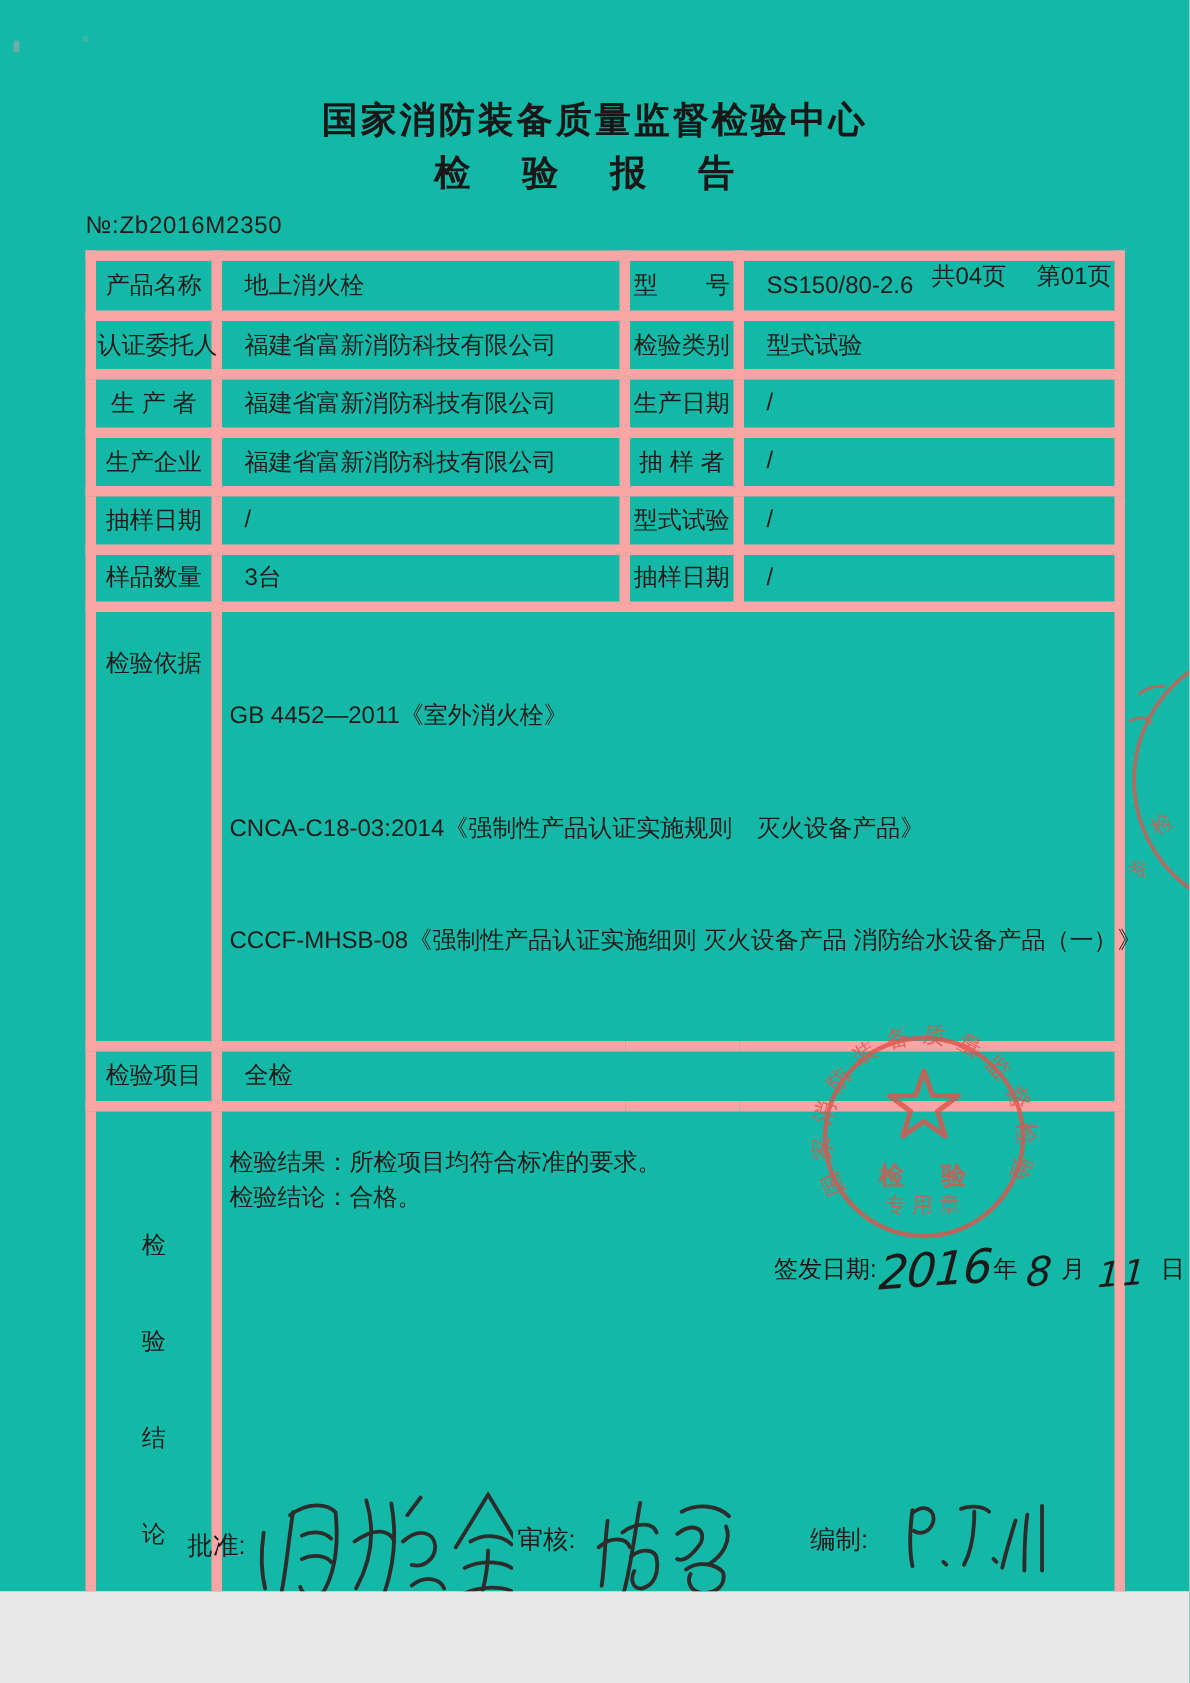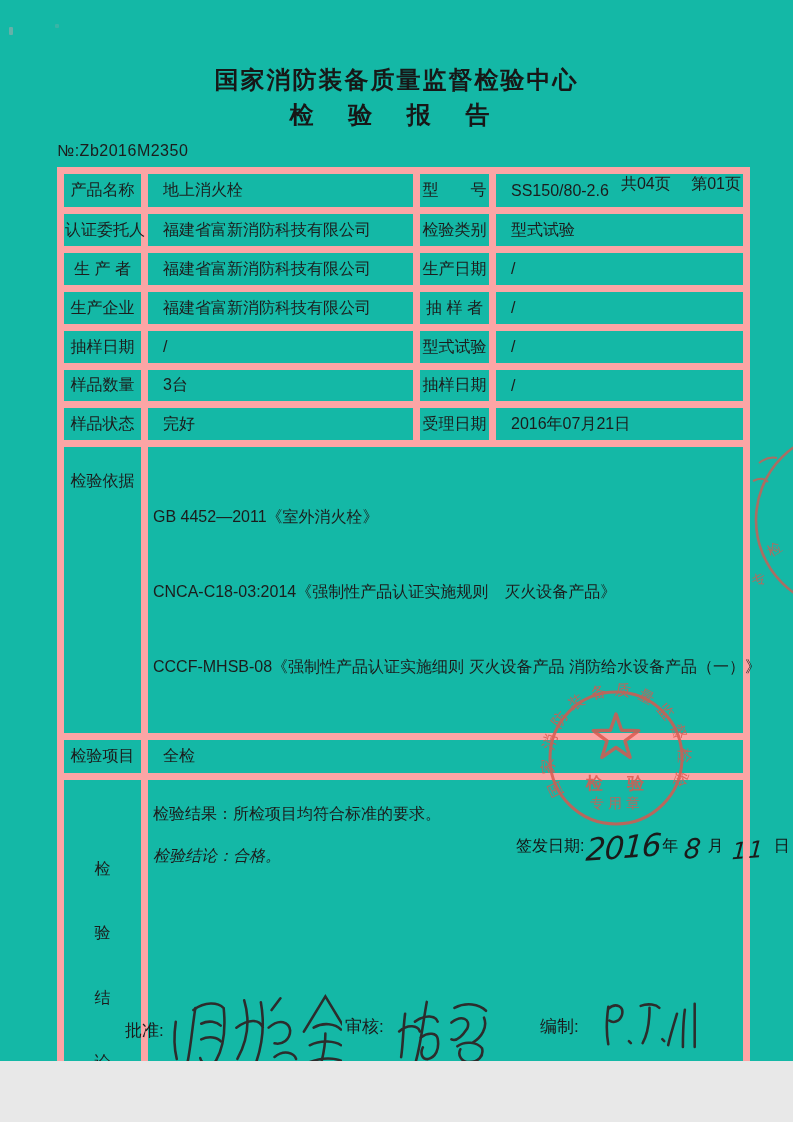--- a/index.html
+++ b/index.html
@@ -30,21 +30,21 @@
     border-collapse:collapse; table-layout:fixed;
     font-size:16px; color:#1c1c1c;
   }
   table.report, table.report td { border:7px solid #fca5a5; }
   table.report { border:2px solid #303030; }
   td.lbl { text-align:center; padding:0 1px; white-space:pre; }
   td.val { text-align:left; padding:2px 15px; white-space:pre; }
   td.topalign { vertical-align:top; padding-top:24px; }
   .basis-cell { vertical-align:top; padding:7px 4px 4px 5px; line-height:25px; white-space:pre; }
   .concl-cell { vertical-align:top; padding:24px 4px 4px 5px; }
-  .concl-cell .line2 { margin-top:21px;font-style:italic; }
+  .concl-cell .line2 { margin-top:2px; }
   .vlabel { display:flex; flex-direction:column; align-items:center;
             justify-content:space-evenly; height:100%; }
   .vlabel-wrap { height:300px; }
 
   
   .stamp-svg { position:absolute; left:520px; top:663px; opacity:.82; }
   .stamp-caption { position:absolute; left:505px; top:799px; width:192px;
                    text-align:center; font-size:17px; color:#131313; z-index:3; }
   .issue-line { position:absolute; left:516px; top:824px; height:38px; z-index:3;
                 display:flex; align-items:flex-end; color:#141414; }
@@ -116,26 +116,20 @@
         <td class="val">/</td>
         <td class="lbl">型式试验</td>
         <td class="val">/</td>
       </tr>
       <tr style="height:38px">
         <td class="lbl">样品数量</td>
         <td class="val">3台</td>
         <td class="lbl">抽样日期</td>
         <td class="val">/</td>
       </tr>
-      <tr style="height:39px">
-        <td class="lbl">样品状态</td>
-        <td class="val">完好</td>
-        <td class="lbl">受理日期</td>
-        <td class="val">2016年07月21日</td>
-      </tr>
       <tr style="height:78px">
         <td class="lbl topalign">检验依据</td>
         <td class="basis-cell" colspan="3">
           <div>GB 4452—2011《室外消火栓》</div>
           <div>CNCA-C18-03:2014《强制性产品认证实施规则　灭火设备产品》</div>
           <div>CCCF-MHSB-08《强制性产品认证实施细则 灭火设备产品 消防给水设备产品（一）》</div>
         </td>
       </tr>
       <tr style="height:40px">
         <td class="lbl">检验项目</td>

